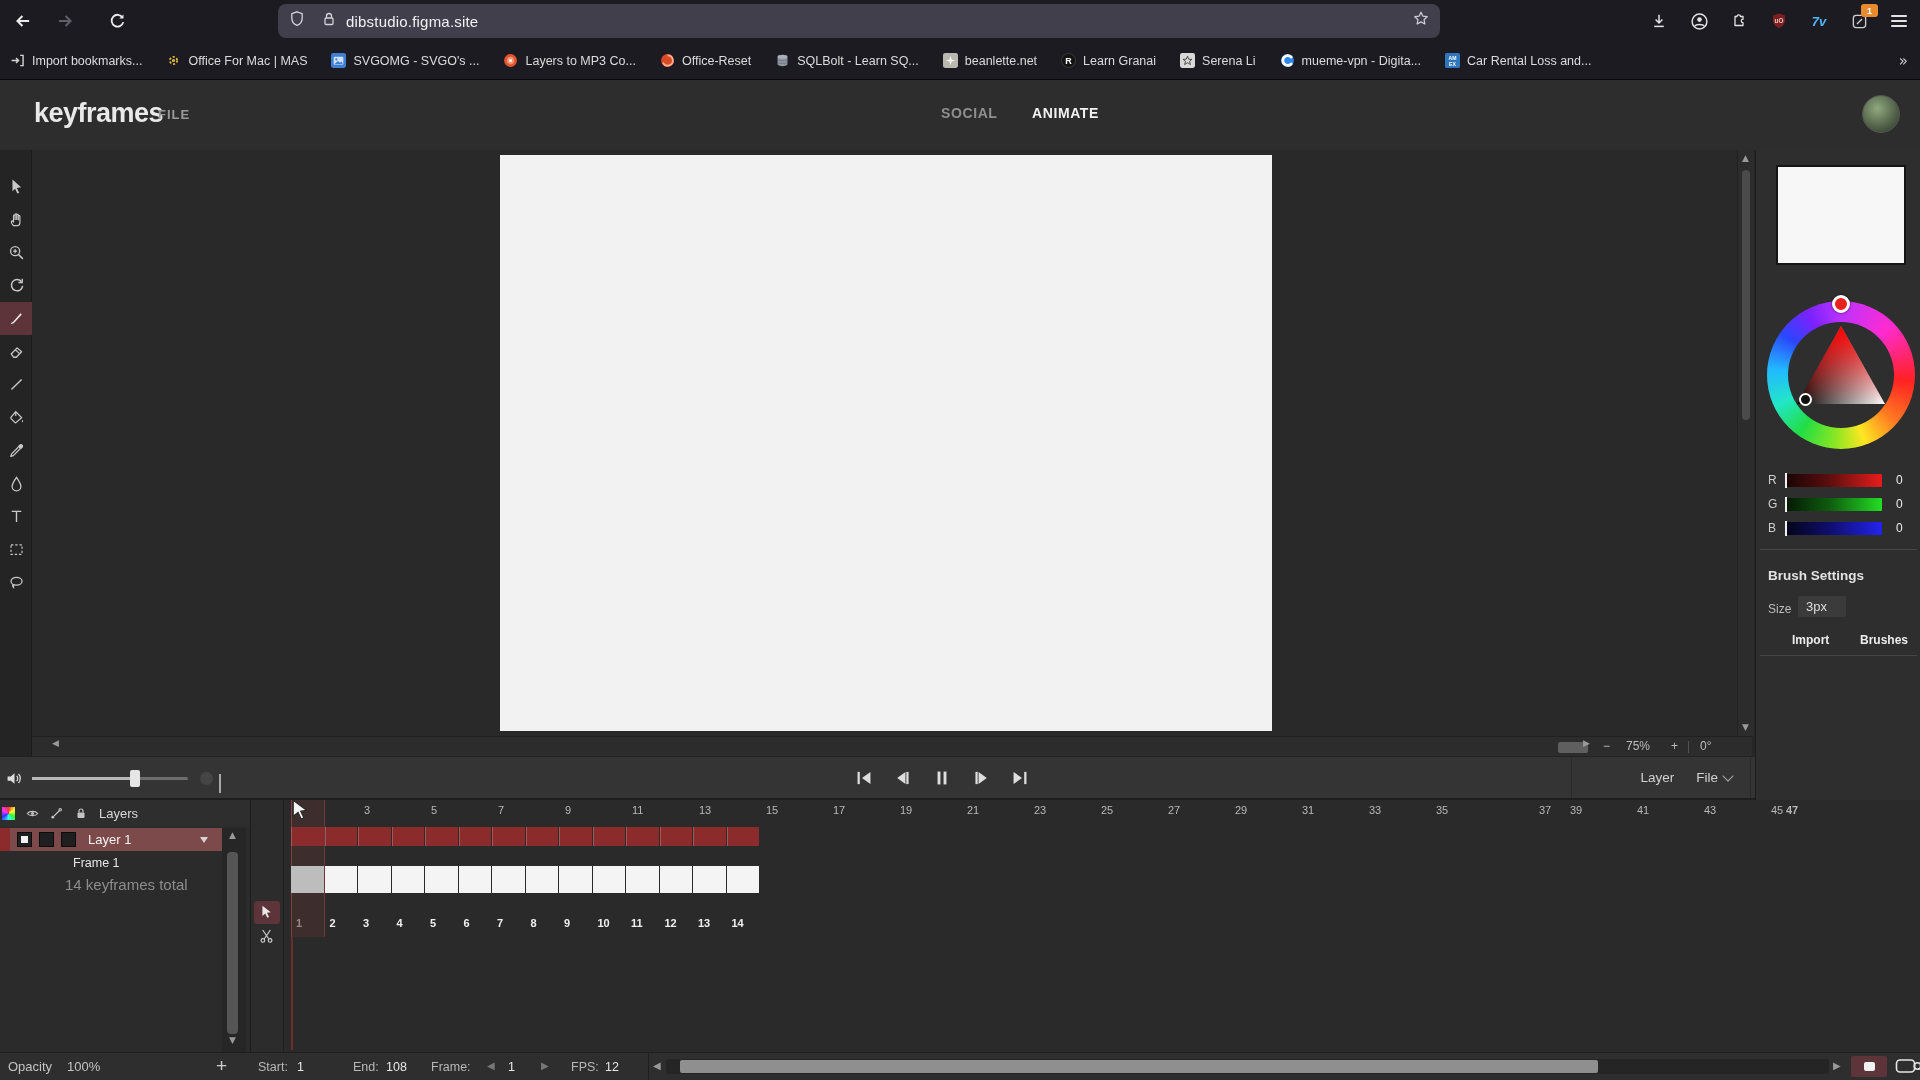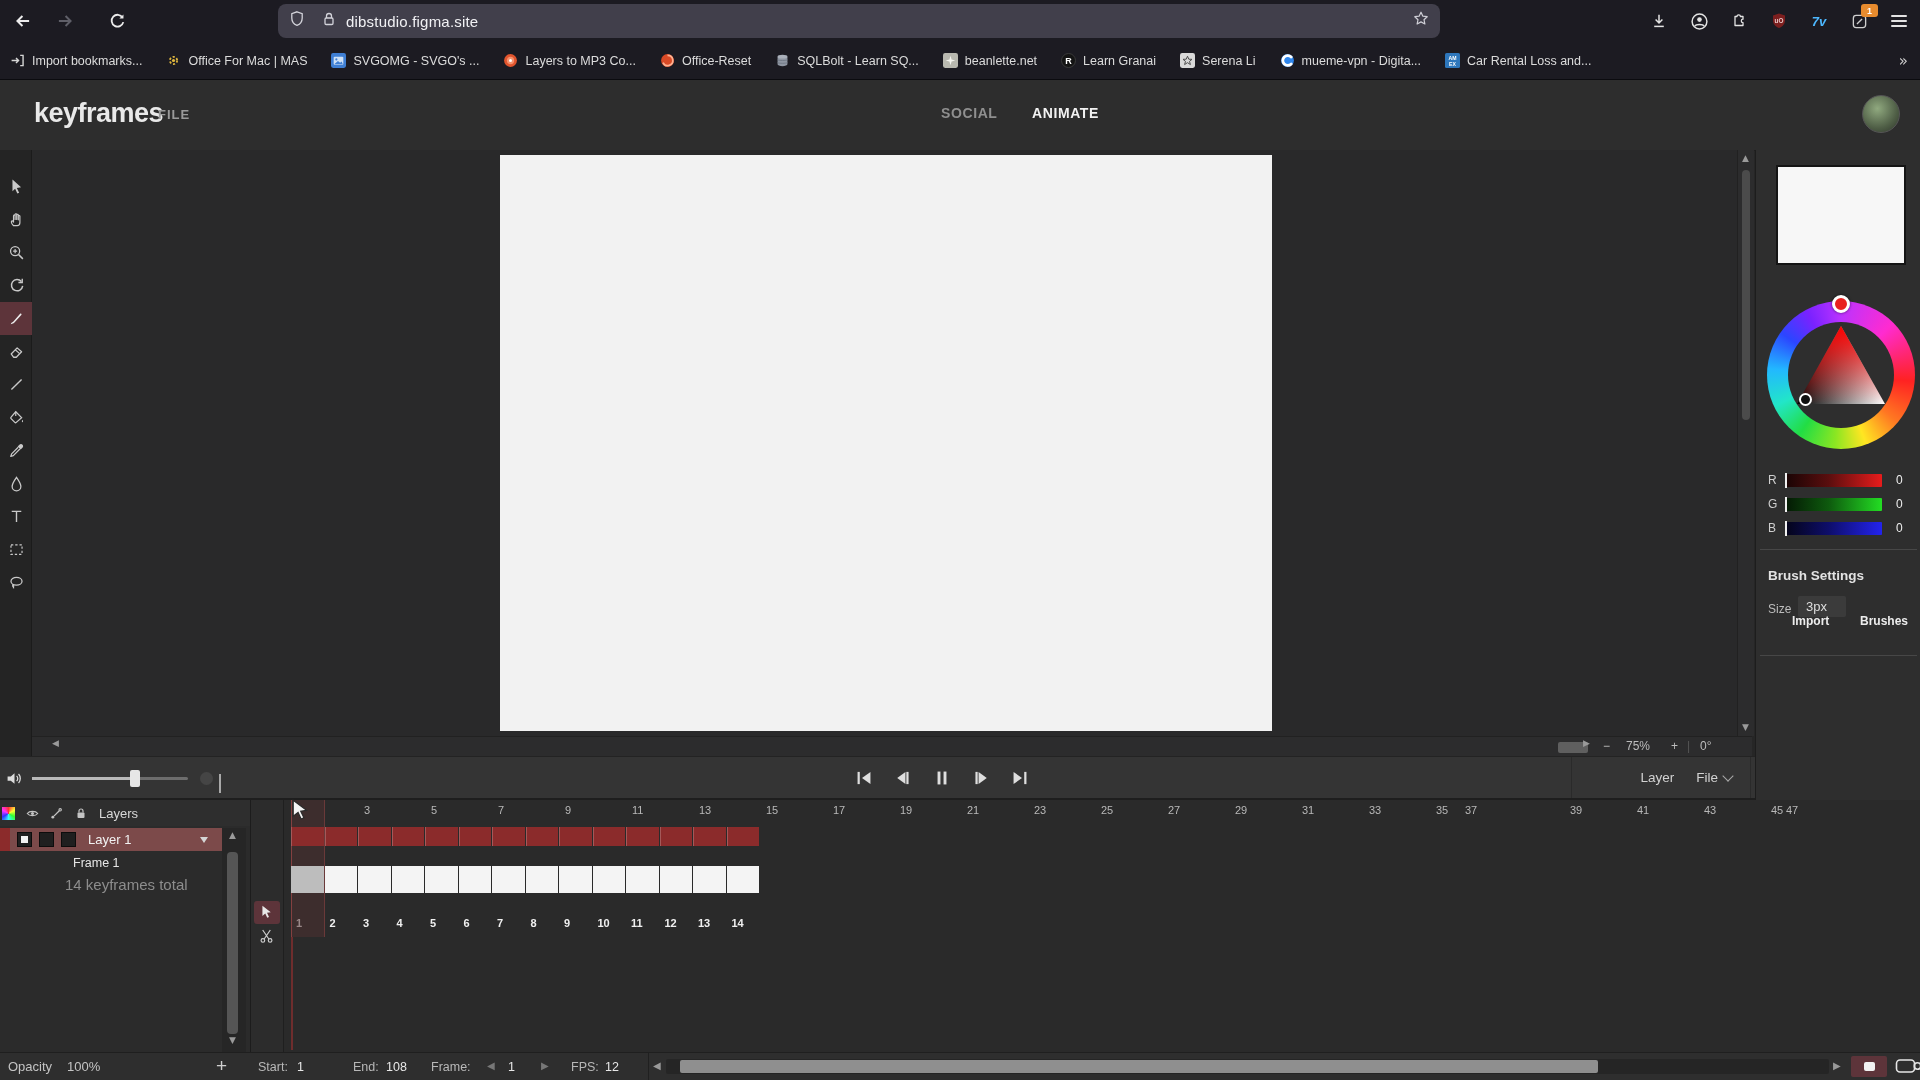--- a/index.html
+++ b/index.html
@@ -73,21 +73,21 @@
   .bar-R{background:linear-gradient(90deg,#180404,#5a0e0e 45%,#e81c1c);}
   .bar-G{background:linear-gradient(90deg,#041804,#0e5a0e 45%,#23dd23);}
   .bar-B{background:linear-gradient(90deg,#040418,#0e0e6a 45%,#2323ee);}
   .rgb-tick{position:absolute;left:0;top:-1px;width:2px;height:15px;background:#f0f0f0;}
   .rgb-val{position:absolute;left:140px;top:2px;font-size:12px;color:#eee;}
   .rdiv{position:absolute;left:4px;width:157px;height:1px;background:#474747;}
   .bs-title{position:absolute;left:12px;top:418px;font-size:13.5px;font-weight:bold;color:#e2e2e2;}
   .size-lbl{position:absolute;left:12px;top:452px;font-size:12px;color:#bdbdbd;}
   .size-box{position:absolute;left:42px;top:446px;width:48px;height:21px;background:#3b3b3b;border-radius:2px;
             font-size:13px;color:#dedede;display:flex;align-items:center;padding-left:8px;box-sizing:border-box;}
-  .pbtn{position:absolute;top:464px;font-size:12px;font-weight:bold;color:#ececec;}
+  .pbtn{position:absolute;top:483px;font-size:12px;font-weight:bold;color:#ececec;}
 
   
   .transport{left:0;top:756px;width:1755px;height:44px;background:#343434;border-top:1px solid #232323;border-bottom:2px solid #1e1e1e;box-sizing:border-box;}
   .vol{position:absolute;left:0;top:0;width:250px;height:100%;}
   .vol-track{position:absolute;left:32px;top:20px;width:156px;height:3px;background:#6d6d6d;border-radius:2px;}
   .vol-track .fill{position:absolute;left:0;top:0;height:3px;width:102px;background:#b9b9b9;}
   .vol-handle{position:absolute;left:130px;top:13px;width:10px;height:17px;background:#e6e6e6;border-radius:2px;}
   .vol-dot{position:absolute;left:200px;top:15px;width:13px;height:13px;border-radius:50%;background:#454545;}
   .caret-up{width:8px;height:8px;border-left:2px solid #a9a9a9;border-top:2px solid #a9a9a9;transform:rotate(45deg);}
   .tbtns{position:absolute;left:853px;top:0;height:100%;display:flex;align-items:center;gap:17px;}
@@ -629,26 +629,26 @@
         <span class="ruler-num" style="left: 576px;">17</span>
         <span class="ruler-num" style="left: 643px;">19</span>
         <span class="ruler-num" style="left: 710px;">21</span>
         <span class="ruler-num" style="left: 777px;">23</span>
         <span class="ruler-num" style="left: 844px;">25</span>
         <span class="ruler-num" style="left: 911px;">27</span>
         <span class="ruler-num" style="left: 978px;">29</span>
         <span class="ruler-num" style="left: 1045px;">31</span>
         <span class="ruler-num" style="left: 1112px;">33</span>
         <span class="ruler-num" style="left: 1179px;">35</span>
-        <span class="ruler-num" style="left: 1208px;">37</span>
+        <span class="ruler-num" style="left: 1282px;">37</span>
         <span class="ruler-num" style="left: 1313px;">39</span>
         <span class="ruler-num" style="left: 1380px;">41</span>
         <span class="ruler-num" style="left: 1447px;">43</span>
         <span class="ruler-num" style="left: 1514px;">45</span>
-        <span class="ruler-num" style="left: 1529px;">47</span>
+        <span class="ruler-num" style="left: 1529px; font-weight: bold;">47</span>
       </div>
     <div>
         <div class="kf" style="left: 40px; background: rgb(139, 43, 43);"></div>
         <div class="th sel" style="left: 40px;"></div>
         <span class="fnum dim" style="left: 40px;">1</span>
         <div class="kf" style="left: 73.5px; background: rgb(139, 43, 43);"></div>
         <div class="th" style="left: 73.5px;"></div>
         <span class="fnum" style="left: 73.5px;">2</span>
         <div class="kf" style="left: 107px; background: rgb(139, 43, 43);"></div>
         <div class="th" style="left: 107px;"></div>

